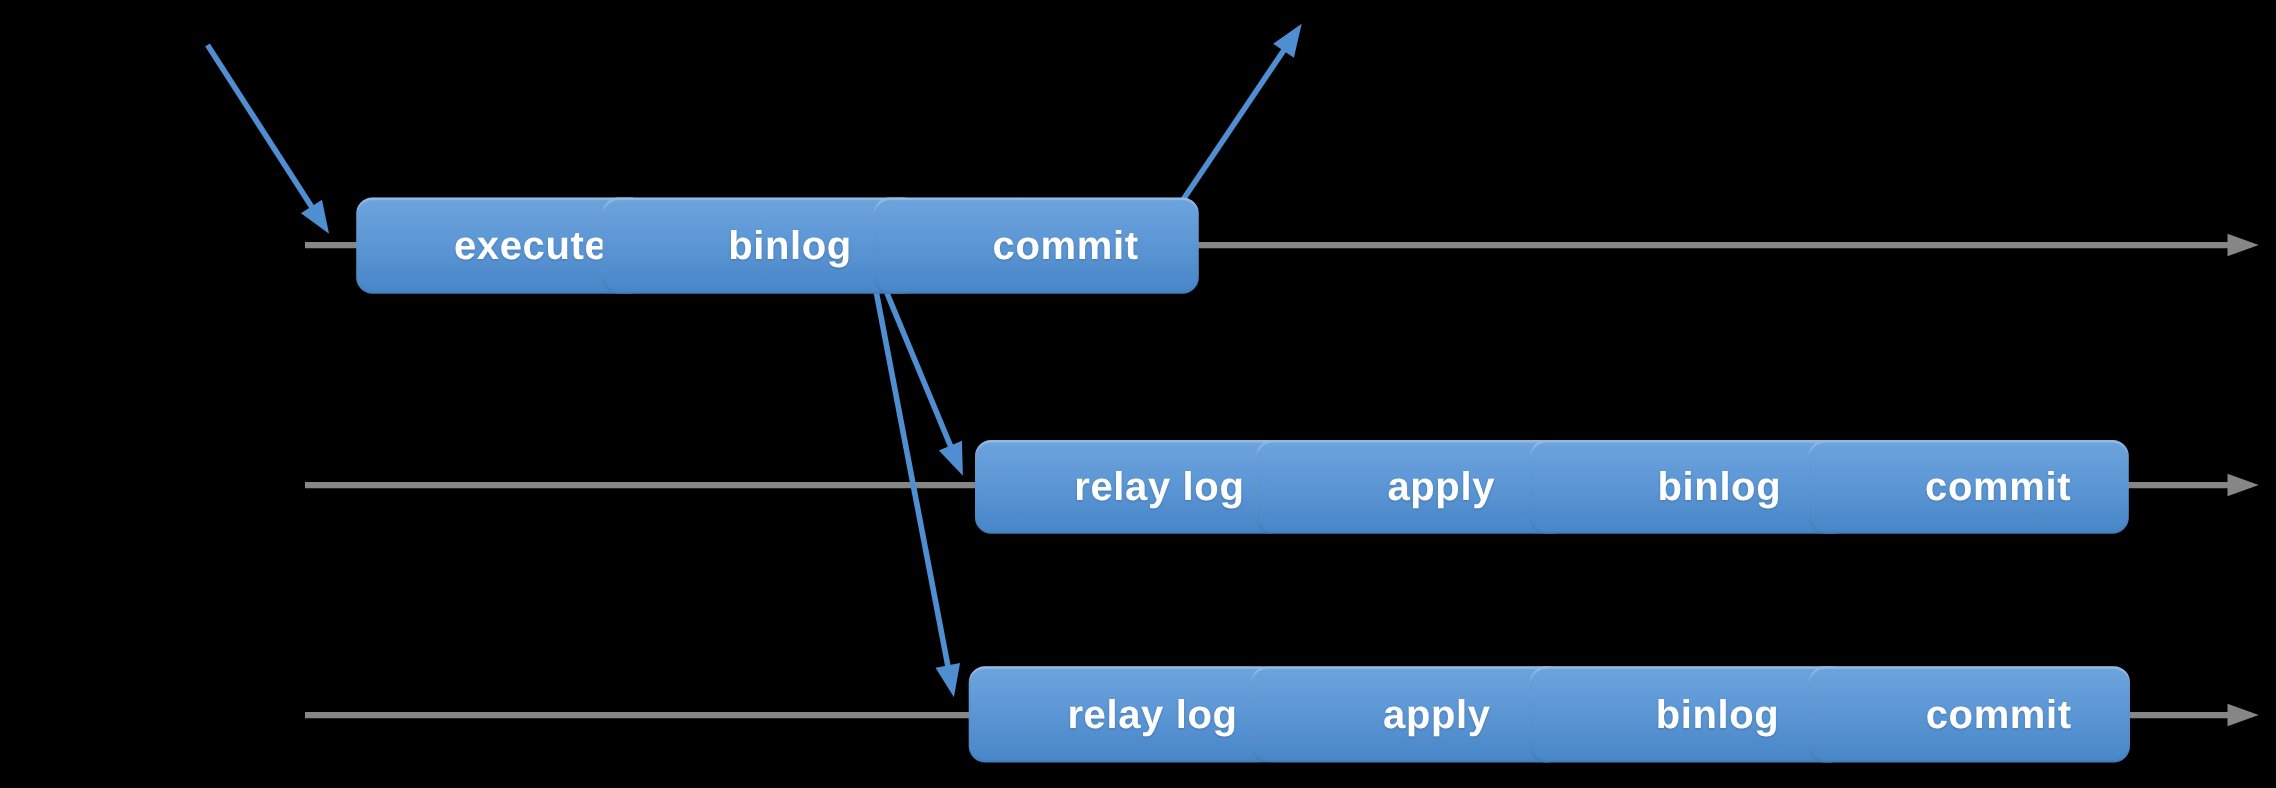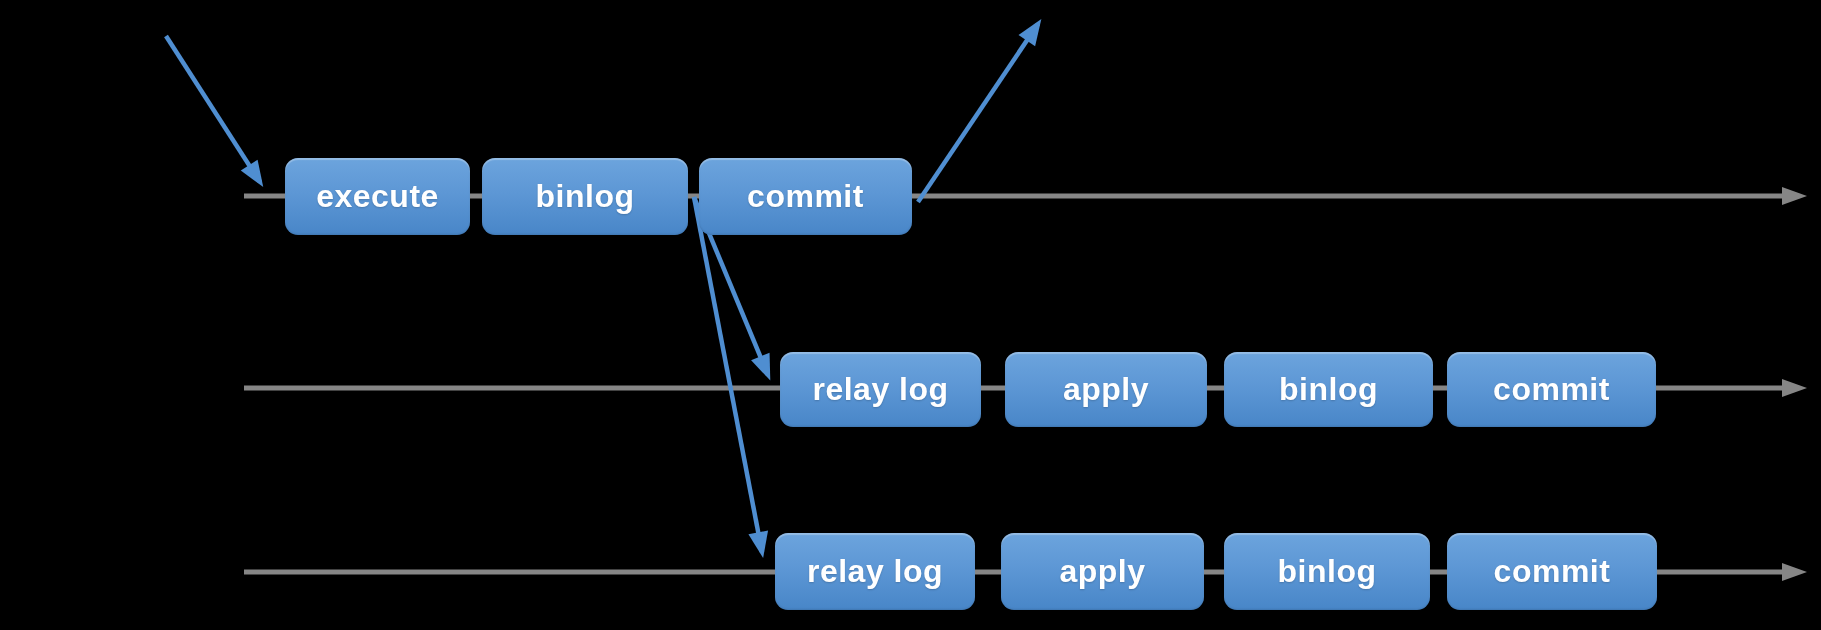--- a/index.html
+++ b/index.html
@@ -25,20 +25,21 @@
   }
   .node {
     position: absolute;
     z-index: 2;
     display: flex;
     align-items: center;
     justify-content: center;
     border-radius: 13px;
     background: linear-gradient(to bottom, #6ca4dd 0%, #5d97d5 45%, #4886c8 100%);
     box-shadow: inset 0 2px 1px rgba(255,255,255,0.28), inset 0 -1px 2px rgba(0,0,0,0.12);
+    padding-left: 47px;
   }
   .node span {
     color: #ffffff;
     font-weight: 700;
     font-size: 32px;
     letter-spacing: 0.5px;
     text-shadow: 0 1px 2px rgba(0,0,0,0.18);
     white-space: nowrap;
   }
   

